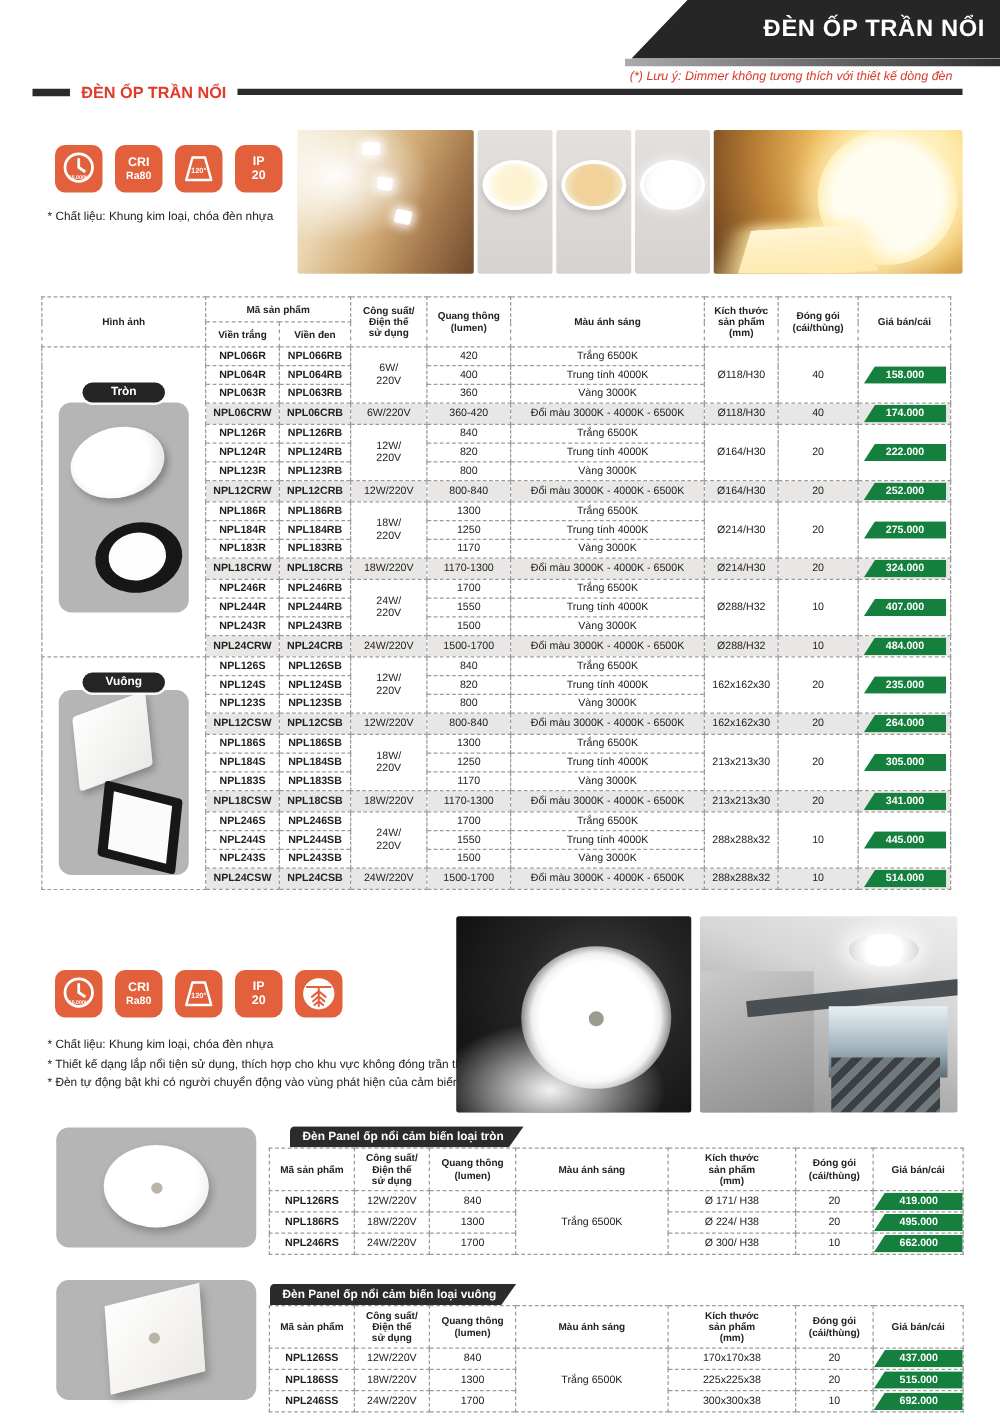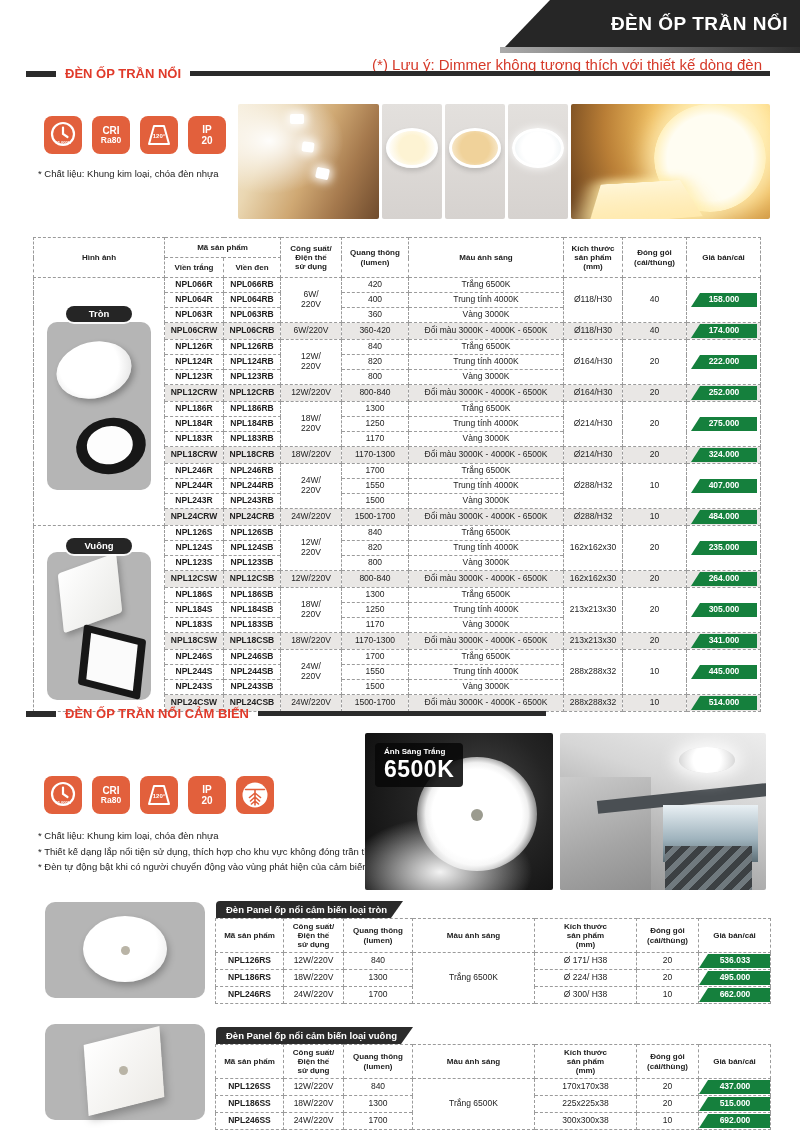--- a/index.html
+++ b/index.html
@@ -12,21 +12,21 @@
   .logo-o{position:relative;display:inline-block;width:18px;height:18px;border:5px solid #E8512E;
           border-radius:50%;margin:0 1px;}
   .logo-stem{position:absolute;left:50%;top:-7px;transform:translateX(-50%);width:12px;height:14px;background:#fff;}
   .logo-stem::after{content:"";position:absolute;left:3px;top:0;width:6px;height:12px;background:#E8512E;}
   .banner{position:absolute;left:495px;top:0;width:305px;height:47px;background:#262626;
           clip-path:polygon(55px 0,100% 0,100% 100%,10px 100%);}
   .banner-title{position:absolute;right:12px;top:13px;color:#fff;font-size:19px;font-weight:bold;
           letter-spacing:.5px;white-space:nowrap;}
   .strip{position:absolute;left:500px;top:47px;width:300px;height:6px;
           background:linear-gradient(90deg,#ababab,#2e2e2e);}
-  .hdr-note{position:absolute;right:38px;top:56px;font-size:15px;color:#D63A2A;}
+  .hdr-note{position:absolute;right:38px;top:56px;font-size:10px;font-style:italic;color:#D63A2A;}
 
   
   .sec{position:absolute;display:flex;align-items:center;gap:9px;}
   .sec-bar{width:30px;height:6px;background:#2b2b2b;flex:none;}
   .sec-title{color:#E03A2A;font-size:13px;font-weight:bold;white-space:nowrap;}
   .sec-line{flex:1;height:5px;background:#2b2b2b;}
   #sec1{left:26px;top:66px;width:744px;}
   #sec2{left:26px;top:706px;width:520px;}
 
   
@@ -503,25 +503,20 @@
       <td>Đổi màu 3000K - 4000K - 6500K</td>
       <td>288x288x32</td>
       <td>10</td>
       <td>
             <span class="badge">514.000</span>
           </td>
     </tr>
     </tbody>
   </table>
 
-  <div class="sec" id="sec2">
-    <div class="sec-bar"></div>
-    <div class="sec-title">ĐÈN ỐP TRẦN NỔI CẢM BIẾN</div>
-    <div class="sec-line"></div>
-  </div>
 
   <div class="iconrow" id="icons2">
     <div class="icon">
       <svg width="30" height="30" viewBox="0 0 30 30">
         <circle cx="15" cy="14" r="11" fill="none" stroke="#fff" stroke-width="2.2"></circle>
         <path d="M15 7.5 L15 14 L19.5 17" fill="none" stroke="#fff" stroke-width="2.2" stroke-linecap="round"></path>
         <text x="15" y="23.6" text-anchor="middle" font-size="4.2" fill="#fff" font-weight="bold">15.000H</text>
       </svg>
     </div>
     <div class="icon">
@@ -549,34 +544,30 @@
   <div class="notes2">
     <div>* Chất liệu: Khung kim loại, chóa đèn nhựa</div>
     <div>* Thiết kế dạng lắp nổi tiện sử dụng, thích hợp cho khu vực không đóng trần thạch cao</div>
     <div>* Đèn tự động bật khi có người chuyển động vào vùng phát hiện của cảm biến</div>
   </div>
 
   <div class="photo" id="ph-sensor">
     <div class="s-ring"></div>
     <div class="s-dot"></div>
     <div class="s-glow"></div>
-    <div class="s-badge">
-      <div class="small">Ánh Sáng Trắng</div>
-      <div class="big">6500K</div>
-    </div>
   </div>
   <div class="photo" id="ph-stairs">
     <div class="st-wall"></div>
     <div class="st-beam"></div>
     <div class="st-open"></div>
     <div class="st-stairs"></div>
     <div class="st-light"></div>
   </div>
 
-  <div class="band" style="left:216px;top:901px;">Đèn Panel ốp nổi cảm biến loại tròn</div>
+  <div class="band" style="left:232px;top:901px;">Đèn Panel ốp nổi cảm biến loại tròn</div>
   <div class="sensebox" style="top:902px;">
     <div class="sb-disc"></div>
     <div class="sb-dot" style="left:76px;top:44px;"></div>
   </div>
   <table class="ptable" id="table2">
     <colgroup>
       <col style="width:68px">
         <col style="width:60px">
         <col style="width:69px">
         <col style="width:122px">
@@ -601,21 +592,21 @@
       <th>Giá bán/cái</th>
     </tr>
     <tr>
       <td class="code">NPL126RS</td>
       <td>12W/220V</td>
       <td>840</td>
       <td rowspan="3">Trắng 6500K</td>
       <td>Ø 171/ H38</td>
       <td>20</td>
       <td>
-            <span class="badge b2">536.033</span>
+            <span class="badge b2">419.000</span>
           </td>
     </tr>
     <tr>
       <td class="code">NPL186RS</td>
       <td>18W/220V</td>
       <td>1300</td>
       <td>Ø 224/ H38</td>
       <td>20</td>
       <td>
             <span class="badge b2">495.000</span>

